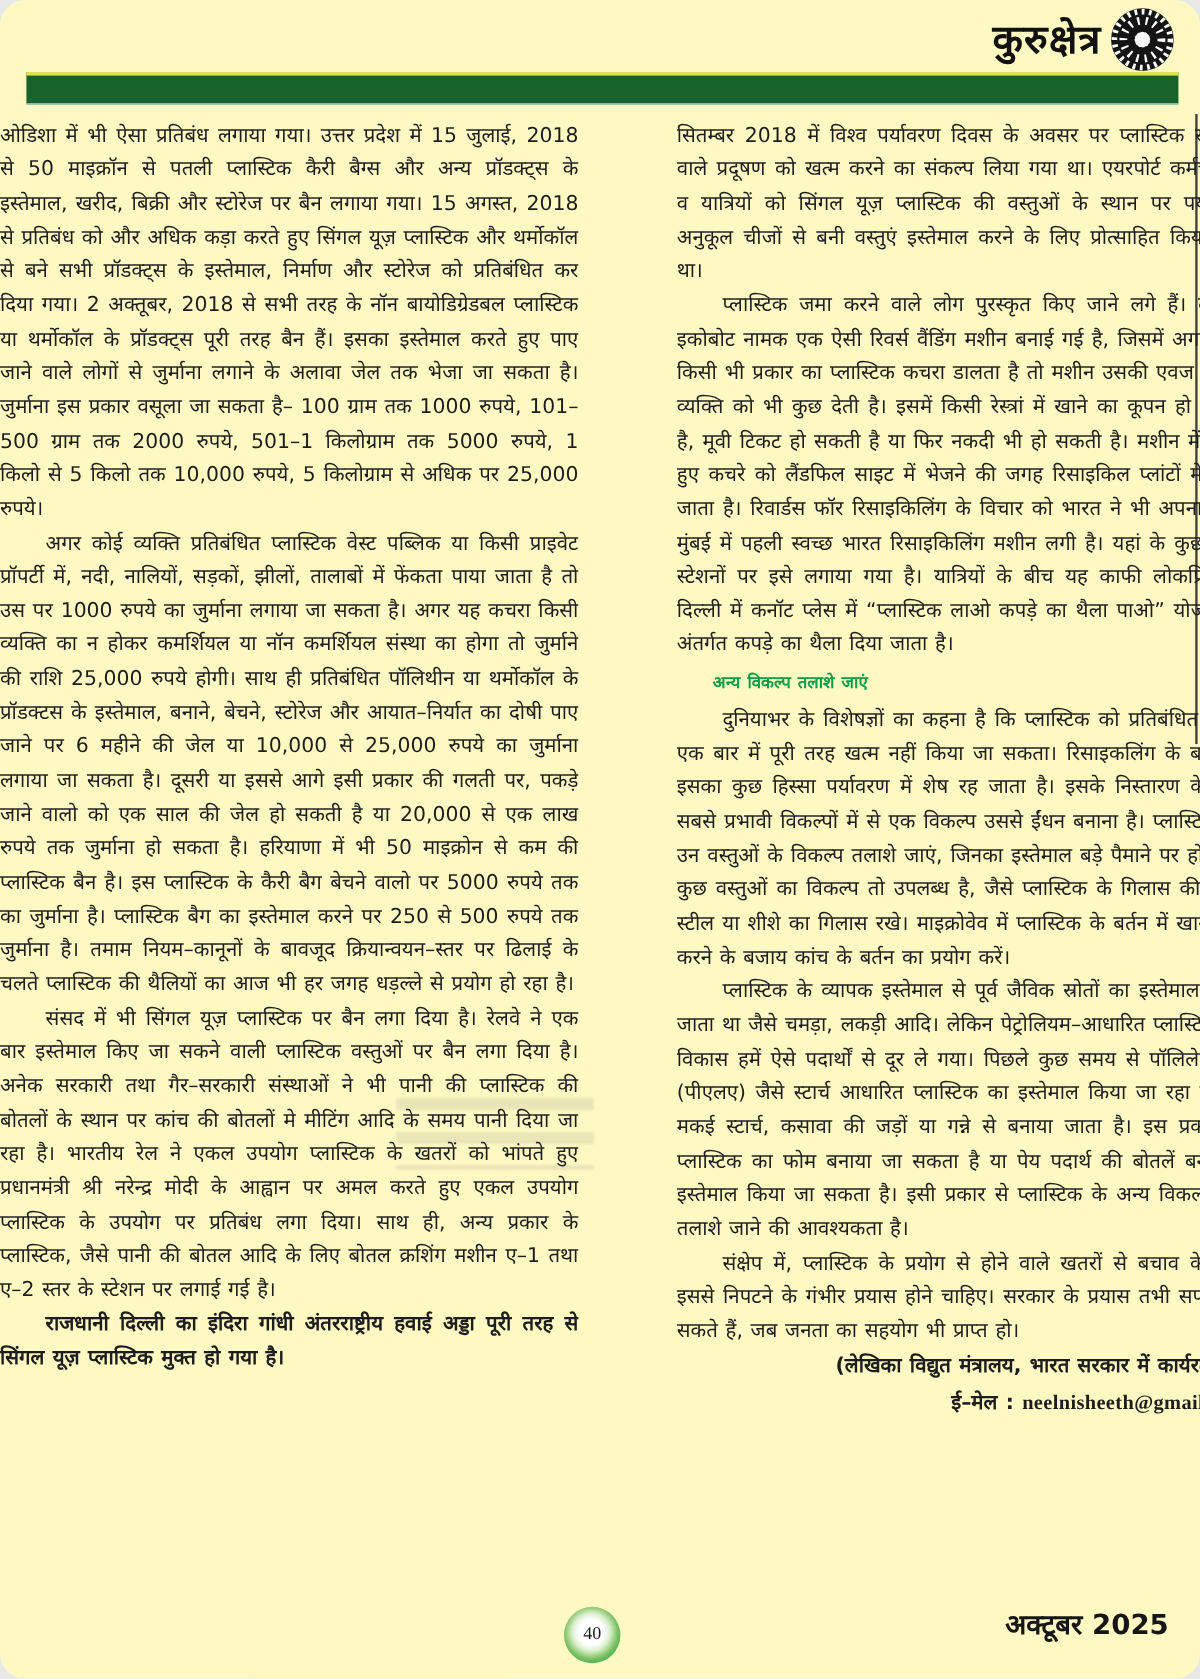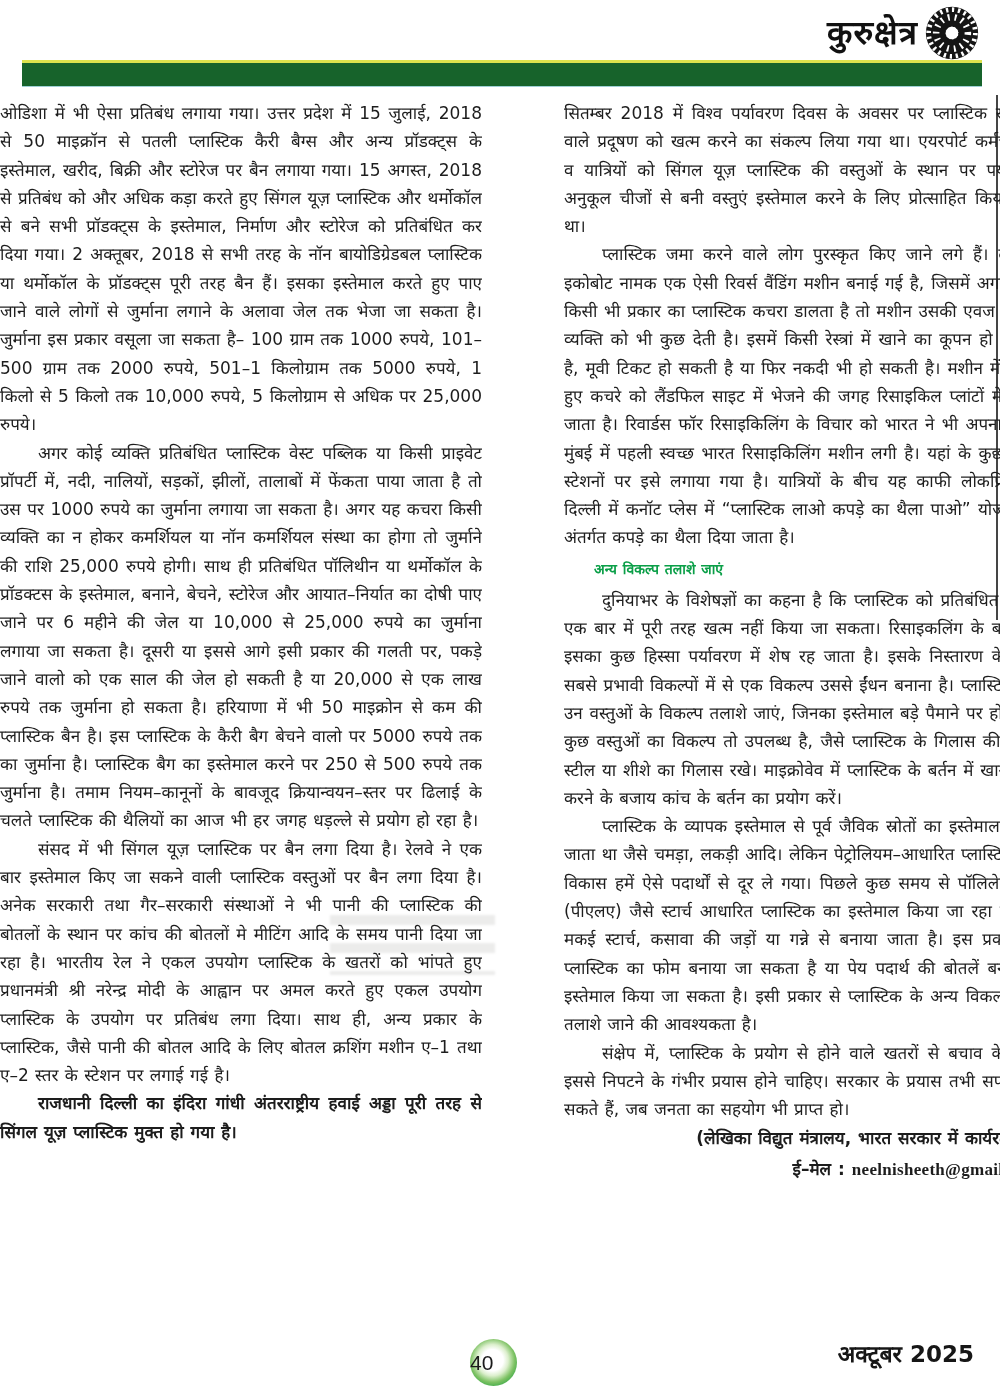--- a/index.html
+++ b/index.html
@@ -1,23 +1,24 @@
 <!DOCTYPE html>
 <html lang="hi" style="--bar-green: #17632b; --heading-green: #0b9f48; --badge-green: #128a30;"><head>
 <meta charset="utf-8">
 <style>
   html,body{margin:0;padding:0;background:#e8e8e8;}
   .page{
     position:relative;
     width:1000px;height:1399px;
     margin:0 auto;
-    background:#ffffff;
+    background:#fef9c3;
     font-family:"DejaVu Sans",sans-serif;
     color:#1d1d1d;
     overflow:hidden;
+    border-radius:21px;
   }
   
   .masthead{
     position:absolute;top:16px;right:82px;
     font-size:33px;font-weight:bold;color:#111;
     letter-spacing:1px;line-height:1;
   }
   .logo{
     position:absolute;top:5px;right:20px;
     width:56px;height:56px;
@@ -53,22 +54,22 @@
   .para.credit{font-weight:bold;text-align:right;line-height:30px;}
   .para.email{font-weight:bold;text-align:right;line-height:32px;}
   .email-addr{font-family:Liberation Serif, serif;letter-spacing:.3px;text-align:center;}
   
   .page-badge{
     position:absolute;left:470px;top:1339px;
     width:47px;height:47px;border-radius:50%;
     background:radial-gradient(circle at 48% 45%,
       #ffffff 0%, #ffffff 30%, #dcefcd 44%,
       #7ec264 62%, #2aa341 82%, var(--badge-green,#128a30) 100%);
-    display:flex;align-items:center;
-    font-family:Liberation Sans, sans-serif;font-size:21px;color:#1a1a1a;
+    display:flex;align-items:center;justify-content:center;
+    font-family:Liberation Serif, serif;font-size:15px;color:#1a1a1a;
   }
   .issue-date{
     position:absolute;right:26px;top:1337px;
     font-size:23px;font-weight:bold;color:#161616;
   }
   
   .bleed{
     position:absolute;left:330px;top:915px;width:165px;height:60px;
     background:
       repeating-linear-gradient(180deg, rgba(120,120,115,.14) 0 10px, rgba(255,255,255,0) 10px 28px);

